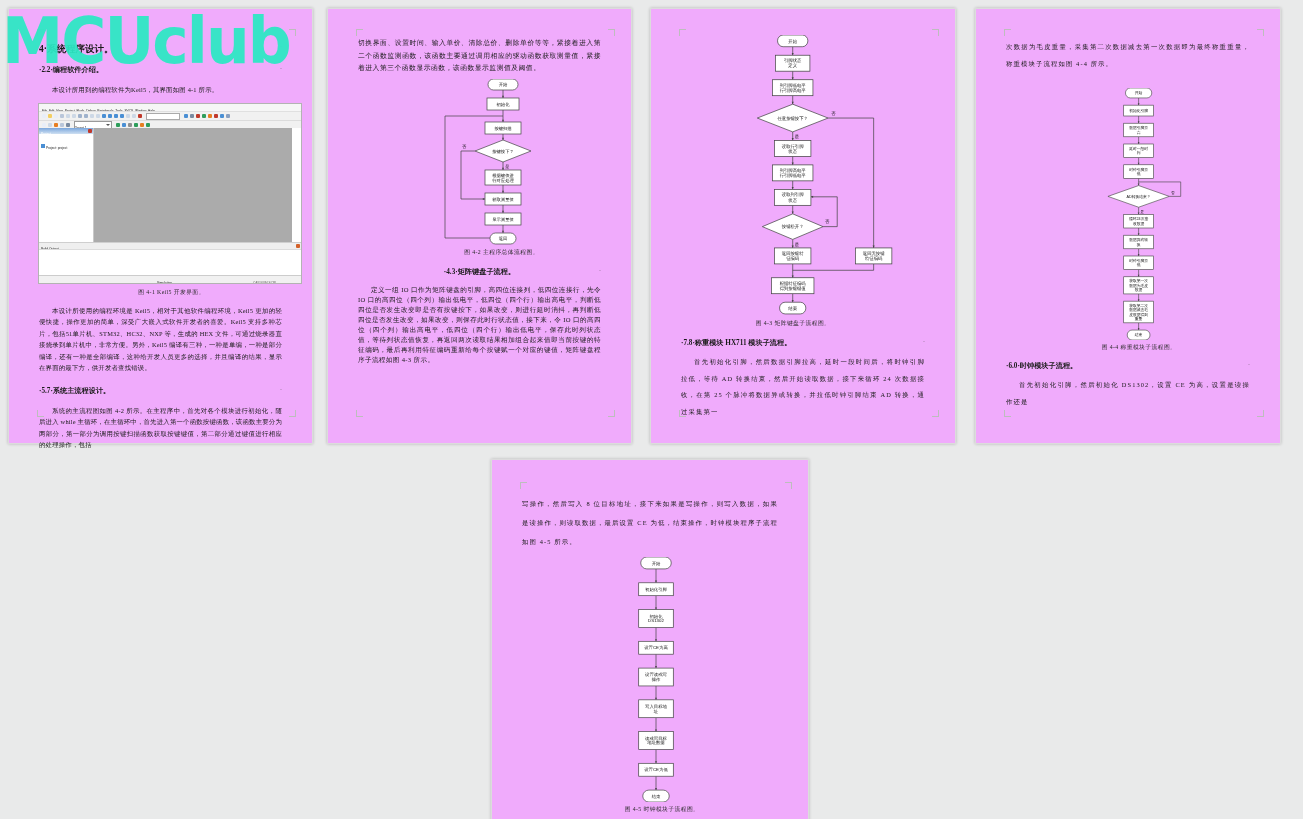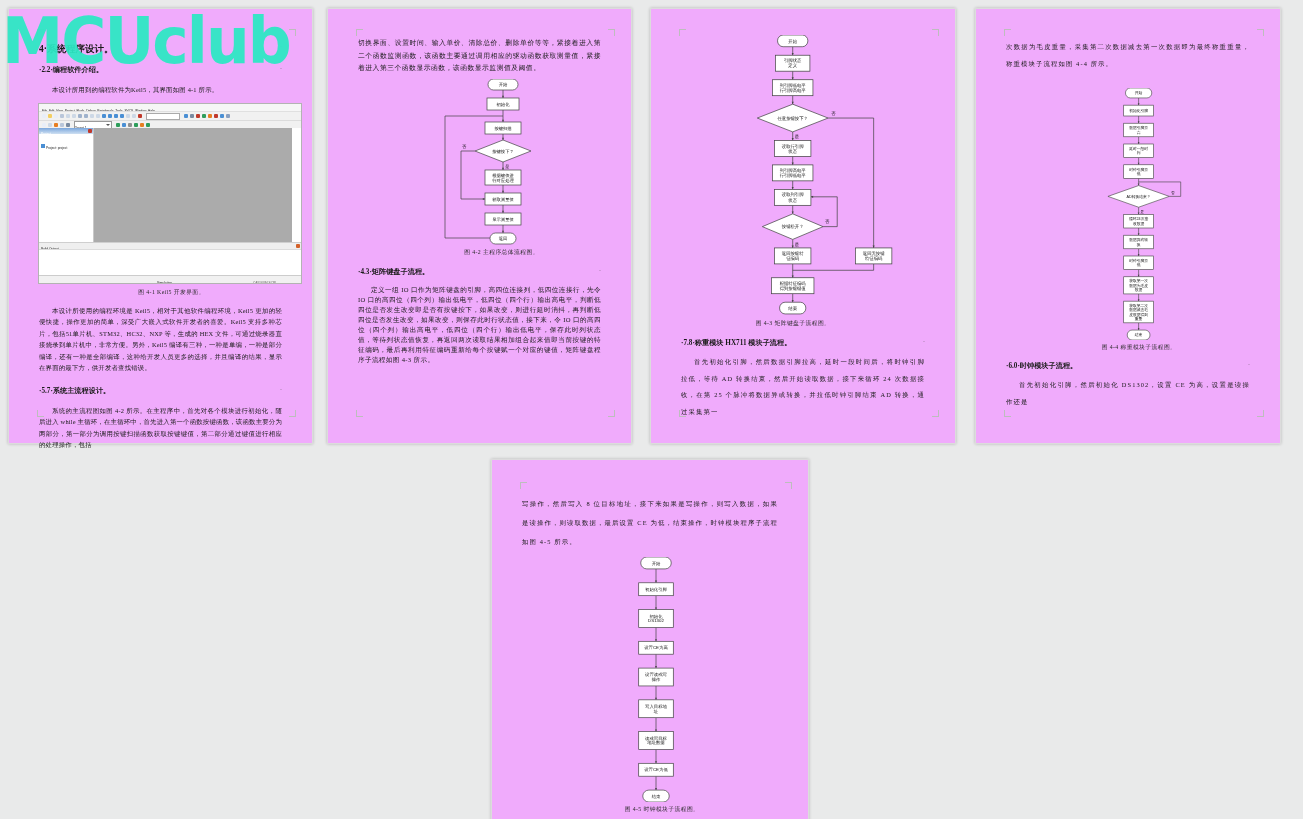--- a/index.html
+++ b/index.html
@@ -153,21 +153,21 @@
           <text x="70" y="102.5" font-size="4.3" text-anchor="middle">行对应处理</text>
           <rect x="52" y="114" width="36" height="12" fill="#fff" stroke="#444" stroke-width="0.7"></rect>
           <text x="70" y="121.6" font-size="4.3" text-anchor="middle">获取测量值</text>
           <rect x="52" y="134" width="36" height="12" fill="#fff" stroke="#444" stroke-width="0.7"></rect>
           <text x="70" y="141.6" font-size="4.3" text-anchor="middle">显示测量值</text>
           <rect x="57" y="154" width="26" height="11" rx="5.5" fill="#fff" stroke="#444" stroke-width="0.7"></rect>
           <text x="70" y="161.1" font-size="4.3" text-anchor="middle">返回</text>
         </svg>
     </div>
     <div class="caption" style="margin-top:3px;padding-left:44px;">图 4-2 主程序总体流程图。</div>
-    <div class="h2" style="margin-top:10px;">
+    <div class="h2" style="margin-top:10px;text-align:center;">
       <span>·4.3·矩阵键盘子流程。</span>
       <span class="pmark">·</span>
     </div>
     <p class="body s3 ind" style="margin:8px 0 0 0;">定义一组 IO 口作为矩阵键盘的引脚，高四位连接列，低四位连接行，先令 IO 口的高四位（四个列）输出低电平，低四位（四个行）输出高电平，判断低四位是否发生改变即是否有按键按下，如果改变，则进行延时消抖，再判断低四位是否发生改变，如果改变，则保存此时行状态值，接下来，令 IO 口的高四位（四个列）输出高电平，低四位（四个行）输出低电平，保存此时列状态值，等待列状态值恢复，再返回两次读取结果相加组合起来值即当前按键的特征编码，最后再利用特征编码重新给每个按键赋一个对应的键值，矩阵键盘程序子流程如图 4-3 所示。</p>
   </div>
 </div>
 
 <div class="page" style="left:650px;top:8px;width:306px;height:436px;">
   <span class="cm tl" style="left:28px;top:20px;"></span>
   <span class="cm tr" style="right:16px;top:20px;"></span>

